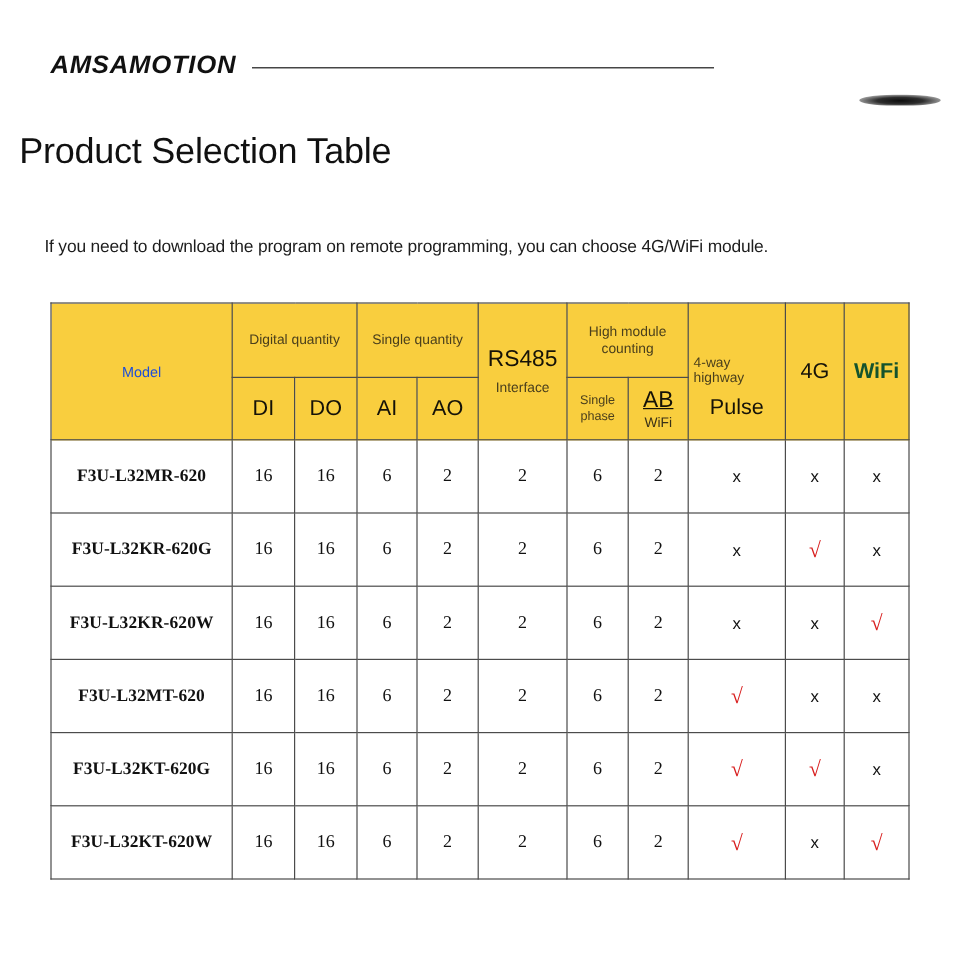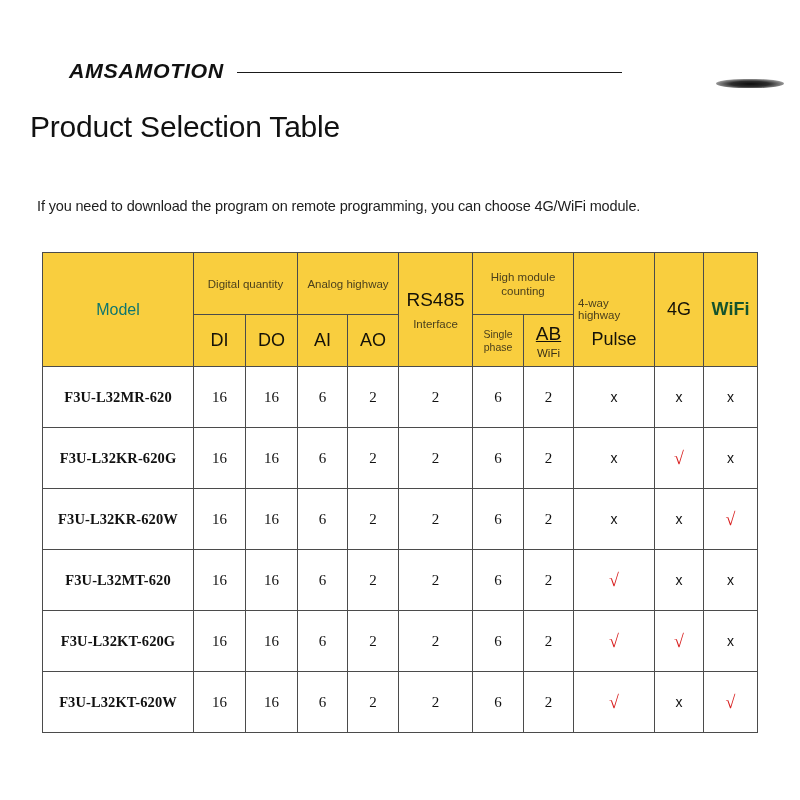--- a/index.html
+++ b/index.html
@@ -12,26 +12,25 @@
     height: 800px;
     position: relative;
     font-family: "Liberation Sans", sans-serif;
     overflow: hidden;
   }
 
   
   #brand-row {
     position: absolute;
     left: 42px;
-    top: 56px;
+    top: 40px;
     width: 716px;
     height: 30px;
     display: flex;
     align-items: center;
-    margin-left: 27px;
   }
   #brand-logo {
     font-family: "Liberation Sans", sans-serif;
     font-weight: bold;
     font-style: italic;
     font-size: 21px;
     letter-spacing: 0.6px;
     color: #111111;
     white-space: nowrap;
     transform: scaleX(1.02);
@@ -52,21 +51,21 @@
     width: 68px;
     height: 9px;
     border-radius: 50% / 60%;
     background: radial-gradient(ellipse at 50% 55%, #0d0d0d 0%, #2e2e2e 40%, #8d8d8d 68%, rgba(220,220,220,0.25) 88%, rgba(255,255,255,0) 100%);
     filter: blur(0.6px);
   }
 
   
   #page-title {
     position: absolute;
-    left: 30px;
+    left: 16px;
     top: 108px;
     width: 330px;
     font-size: 30px;
     line-height: 38px;
     color: #111111;
     font-weight: normal;
     letter-spacing: -0.2px;
   }
 
   
@@ -95,21 +94,21 @@
     padding: 0;
     text-align: center;
     vertical-align: middle;
   }
   .hdr {
     background: #F9CE3E;
     color: #3a3118;
   }
 
   
-  .h-model   { font-size: 16px; color: #0f766e; }
+  .h-model   { font-size: 12px; color: #1d4ed8; }
   .h-group   { font-size: 11.5px; color: #4a3f1c; line-height: 14px; padding: 0 8px; text-align: center; }
   .h-group-l { font-size: 11.5px; color: #4a3f1c; line-height: 14px; padding: 0 6px; text-align: left; }
   .h-sub     { font-size: 18px; color: #151208; }
   .h-rs485-t { font-size: 19px; color: #151208; display:block; }
   .h-rs485-s { font-size: 11.5px; color: #4a3f1c; display:block; margin-top: 7px; }
   .h-small-l { font-size: 10.5px; color: #4a3f1c; line-height: 13px; text-align: left; padding-left: 5px; }
   .h-ab-t    { font-size: 19px; color: #151208; display:block;text-decoration:underline; }
   .h-ab-s    { font-size: 11.5px; color: #3a3118; display:block; margin-top: 2px; }
   .h-pulse-t { font-size: 11.5px; color: #4a3f1c; display:block; text-align:left; padding-left: 4px; margin-top: 28px; }
   .h-pulse-s { font-size: 18px; color: #151208; display:block; margin-top: 8px; }
@@ -172,21 +171,21 @@
     <col style="width:50px">
     <col style="width:81px">
     <col style="width:49px">
     <col style="width:54px">
   </colgroup>
   <tbody>
 
     <tr class="row-h1">
       <td class="hdr h-model" rowspan="2">Model</td>
       <td class="hdr h-group" colspan="2">Digital quantity</td>
-      <td class="hdr h-group" colspan="2">Analog highway</td>
+      <td class="hdr h-group" colspan="2">Single quantity</td>
       <td class="hdr" rowspan="2">
         <span class="h-rs485-t">RS485</span>
         <span class="h-rs485-s">Interface</span>
       </td>
       <td class="hdr h-group-l" colspan="2">High module counting</td>
       <td class="hdr" rowspan="2">
         <span class="h-pulse-t">4-way highway</span>
         <span class="h-pulse-s">Pulse</span>
       </td>
       <td class="hdr h-4g" rowspan="2">4G</td>

